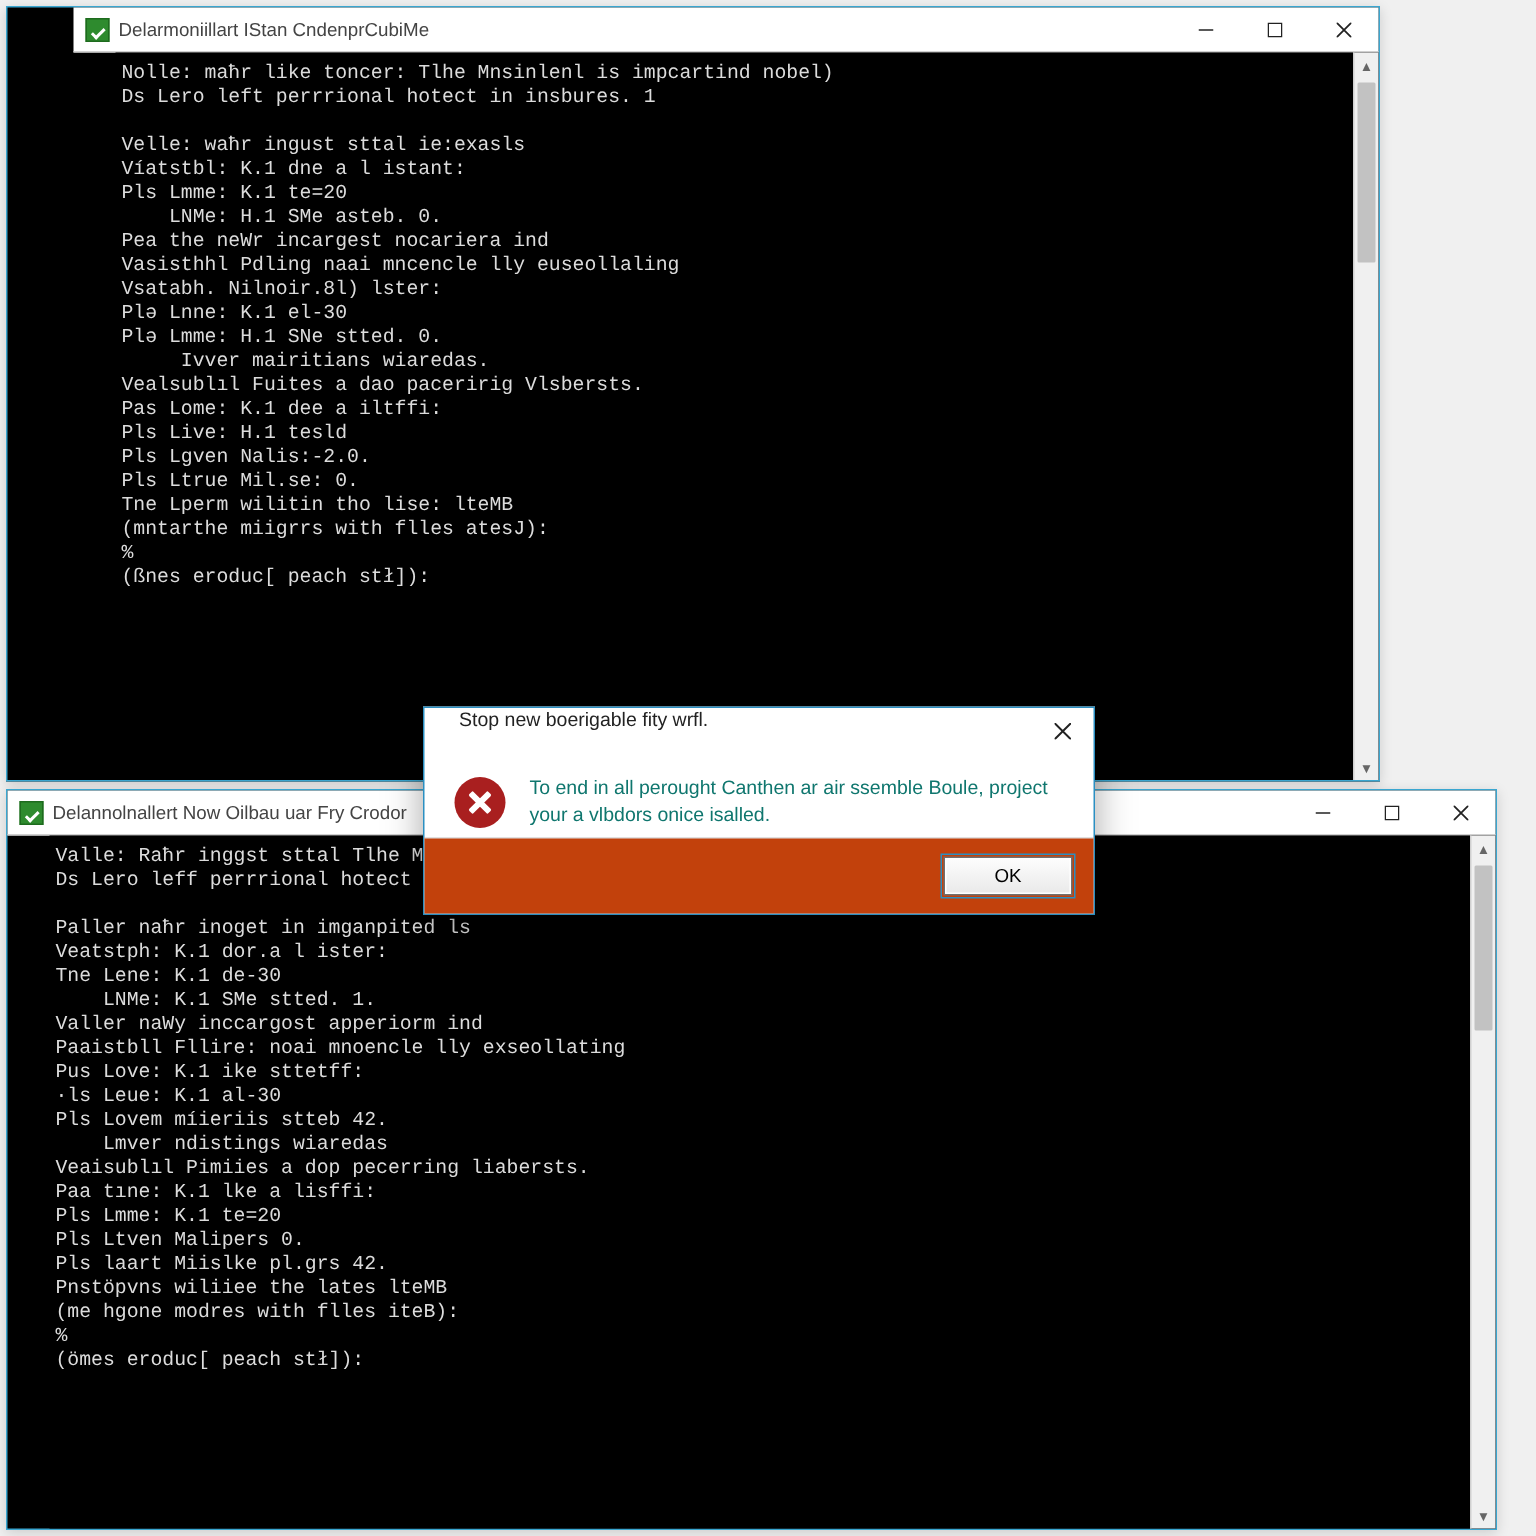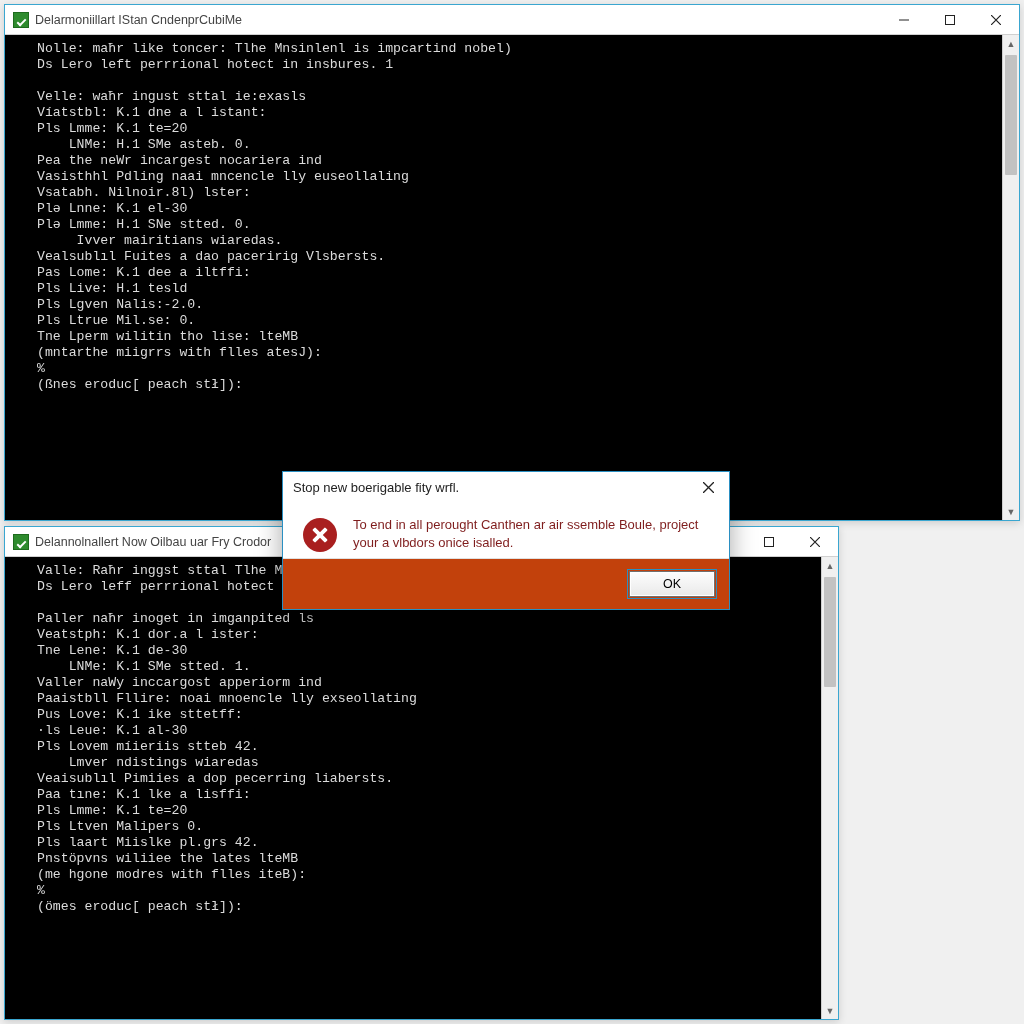--- a/index.html
+++ b/index.html
@@ -88,36 +88,37 @@
 
   
   .dialog {
     position: absolute;
     background: #fff;
     border: 1px solid #2a8fc2;
     box-shadow: 0 6px 24px rgba(0,0,0,0.35);
   }
   .dialog .dlg-titlebar {
     height: 30px;
-    display: flex; align-items: center;
+    display: flex; 
     padding-left: 10px;
     font-size: 13px;
     color: #222;
+    margin-left: 13px;
   }
   .dialog .dlg-close {
     width: 42px; height: 100%;
     display: flex; align-items: center; justify-content: center;
     margin-left: auto;
     color: #222;
   }
   .dialog .dlg-close svg { width: 11px; height: 11px; }
   .dialog .dlg-body {
     padding: 14px 7px 6px 20px;
     display: flex; gap: 16px;
-    font-size: 13px; color: #7f1d1d;
+    font-size: 13px; color: #0f766e;
     line-height: 1.35;
   }
   .err-icon {
     width: 34px; height: 34px; flex: 0 0 34px;
     border-radius: 50%;
     background: #a91f1f;
     position: relative;
     margin-top: 2px;
   }
   .err-icon::before, .err-icon::after {
@@ -143,21 +144,21 @@
     font-size: 12.5px;
     display: flex; align-items: center; justify-content: center;
     box-shadow: inset 0 0 0 1px #fff;
   }
 </style>
 </head>
 <body>
 
 <div class="workspace">
 
-  <div class="window" style="left:4px; top:4px; width:1016px; height:517px;">
+  <div class="window" style="left:4px; top:4px; width:916px; height:517px;padding-left:44px;">
     <div class="titlebar">
       <div class="app-icon"></div>
       <div class="title-text">Delarmoniillart IStan CndenprCubiMe</div>
       <div class="win-controls">
         <div class="win-btn">
           <svg viewBox="0 0 10 10">
               <path d="M0 5 H10" stroke="currentColor" stroke-width="1"></path>
             </svg>
         </div>
         <div class="win-btn">
@@ -196,21 +197,21 @@
 %
 (ßnes eroduc[ peach stł]):</pre>
       <div class="scrollbar">
         <div class="arrow up">▲</div>
         <div class="thumb" style="top:20px; height:120px;"></div>
         <div class="arrow down">▼</div>
       </div>
     </div>
   </div>
 
-  <div class="window" style="left:4px; top:526px; width:835px; height:494px;">
+  <div class="window" style="left:4px; top:526px; width:994px; height:494px;">
     <div class="titlebar">
       <div class="app-icon"></div>
       <div class="title-text">Delannolnallert Now Oilbau uar Fry Crodor</div>
       <div class="win-controls">
         <div class="win-btn">
           <svg viewBox="0 0 10 10">
               <path d="M0 5 H10" stroke="currentColor" stroke-width="1"></path>
             </svg>
         </div>
         <div class="win-btn">

